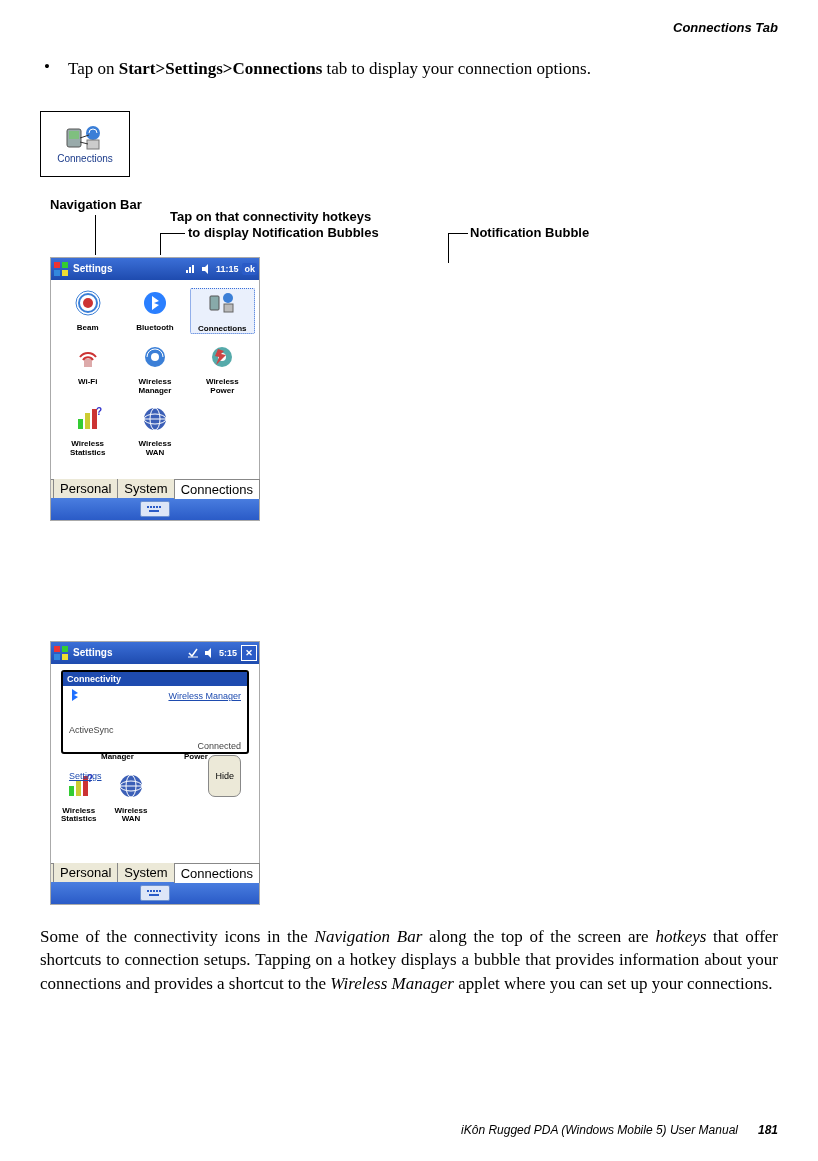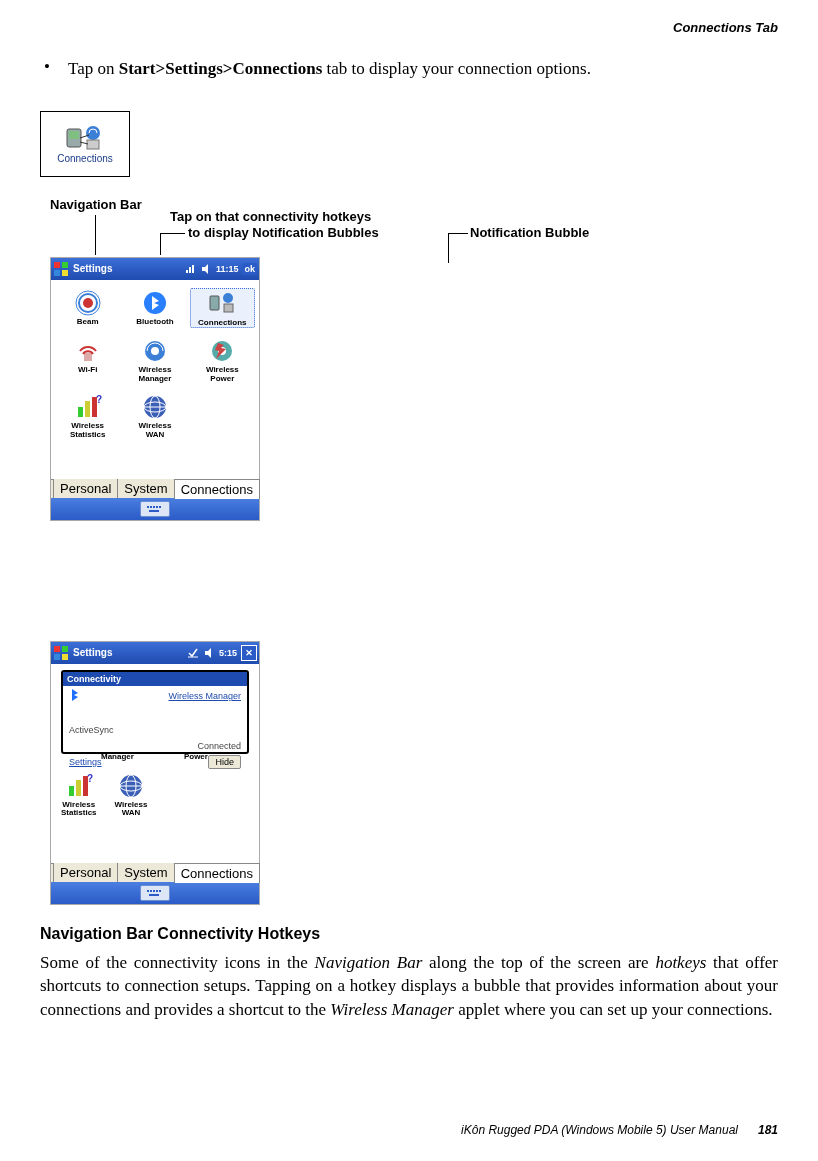--- a/index.html
+++ b/index.html
@@ -150,21 +150,21 @@
   .icon-grid {
     display: grid;
     grid-template-columns: repeat(3, 1fr);
     gap: 8px 2px;
     padding: 8px 4px;
   }
   .app-icon {
     display: flex;
     flex-direction: column;
     align-items: center;
-    gap: 0;
+    gap: 6px;
   }
   .app-icon .glyph {
     width: 30px;
     height: 30px;
     display: flex;
     align-items: center;
     justify-content: center;
   }
   .app-icon .label {
     font-size: 8px;
@@ -262,22 +262,22 @@
   }
   .bubble-value {
     color: #444;
     font-size: 9px;
     margin-top: 32px;
   }
   .hide-btn {
     border: 1px solid #888;
     background: #ece9d8;
     font-size: 9px;
-    padding: 1px 6px;
-    border-radius: 2px;
+    padding: 15px 6px;
+    border-radius: 7px;
   }
   .partial-row {
     display: flex;
     gap: 20px;
     padding: 88px 10px 0 10px;
   }
   .partial-row .col {
     display: flex;
     flex-direction: column;
     align-items: center;
@@ -584,21 +584,20 @@
               <rect x="11" y="2" width="2" height="2" fill="#2a5bc7"></rect>
               <rect x="14" y="2" width="2" height="2" fill="#2a5bc7"></rect>
               <rect x="4" y="6" width="10" height="2" fill="#2a5bc7"></rect>
             </svg>
         </div>
       </div>
     </div>
 
   </div>
 
-  <div class="h3">Navigation Bar Connectivity Hotkeys</div>
 
   <div class="para">
     <span>Some of the connectivity icons in the </span><span class="italic">Navigation Bar</span><span> along the top of the screen are </span><span class="italic">hotkeys</span><span> that offer shortcuts to connection setups. Tapping on a hotkey displays a bubble that provides information about your connections and provides a shortcut to the </span><span class="italic">Wireless Manager</span><span> applet where you can set up your connections.</span>
   </div>
 
   <div class="footer">
     <span>iKôn Rugged PDA (Windows Mobile 5) User Manual</span>
     <span class="pnum">181</span>
   </div>
 </div>

